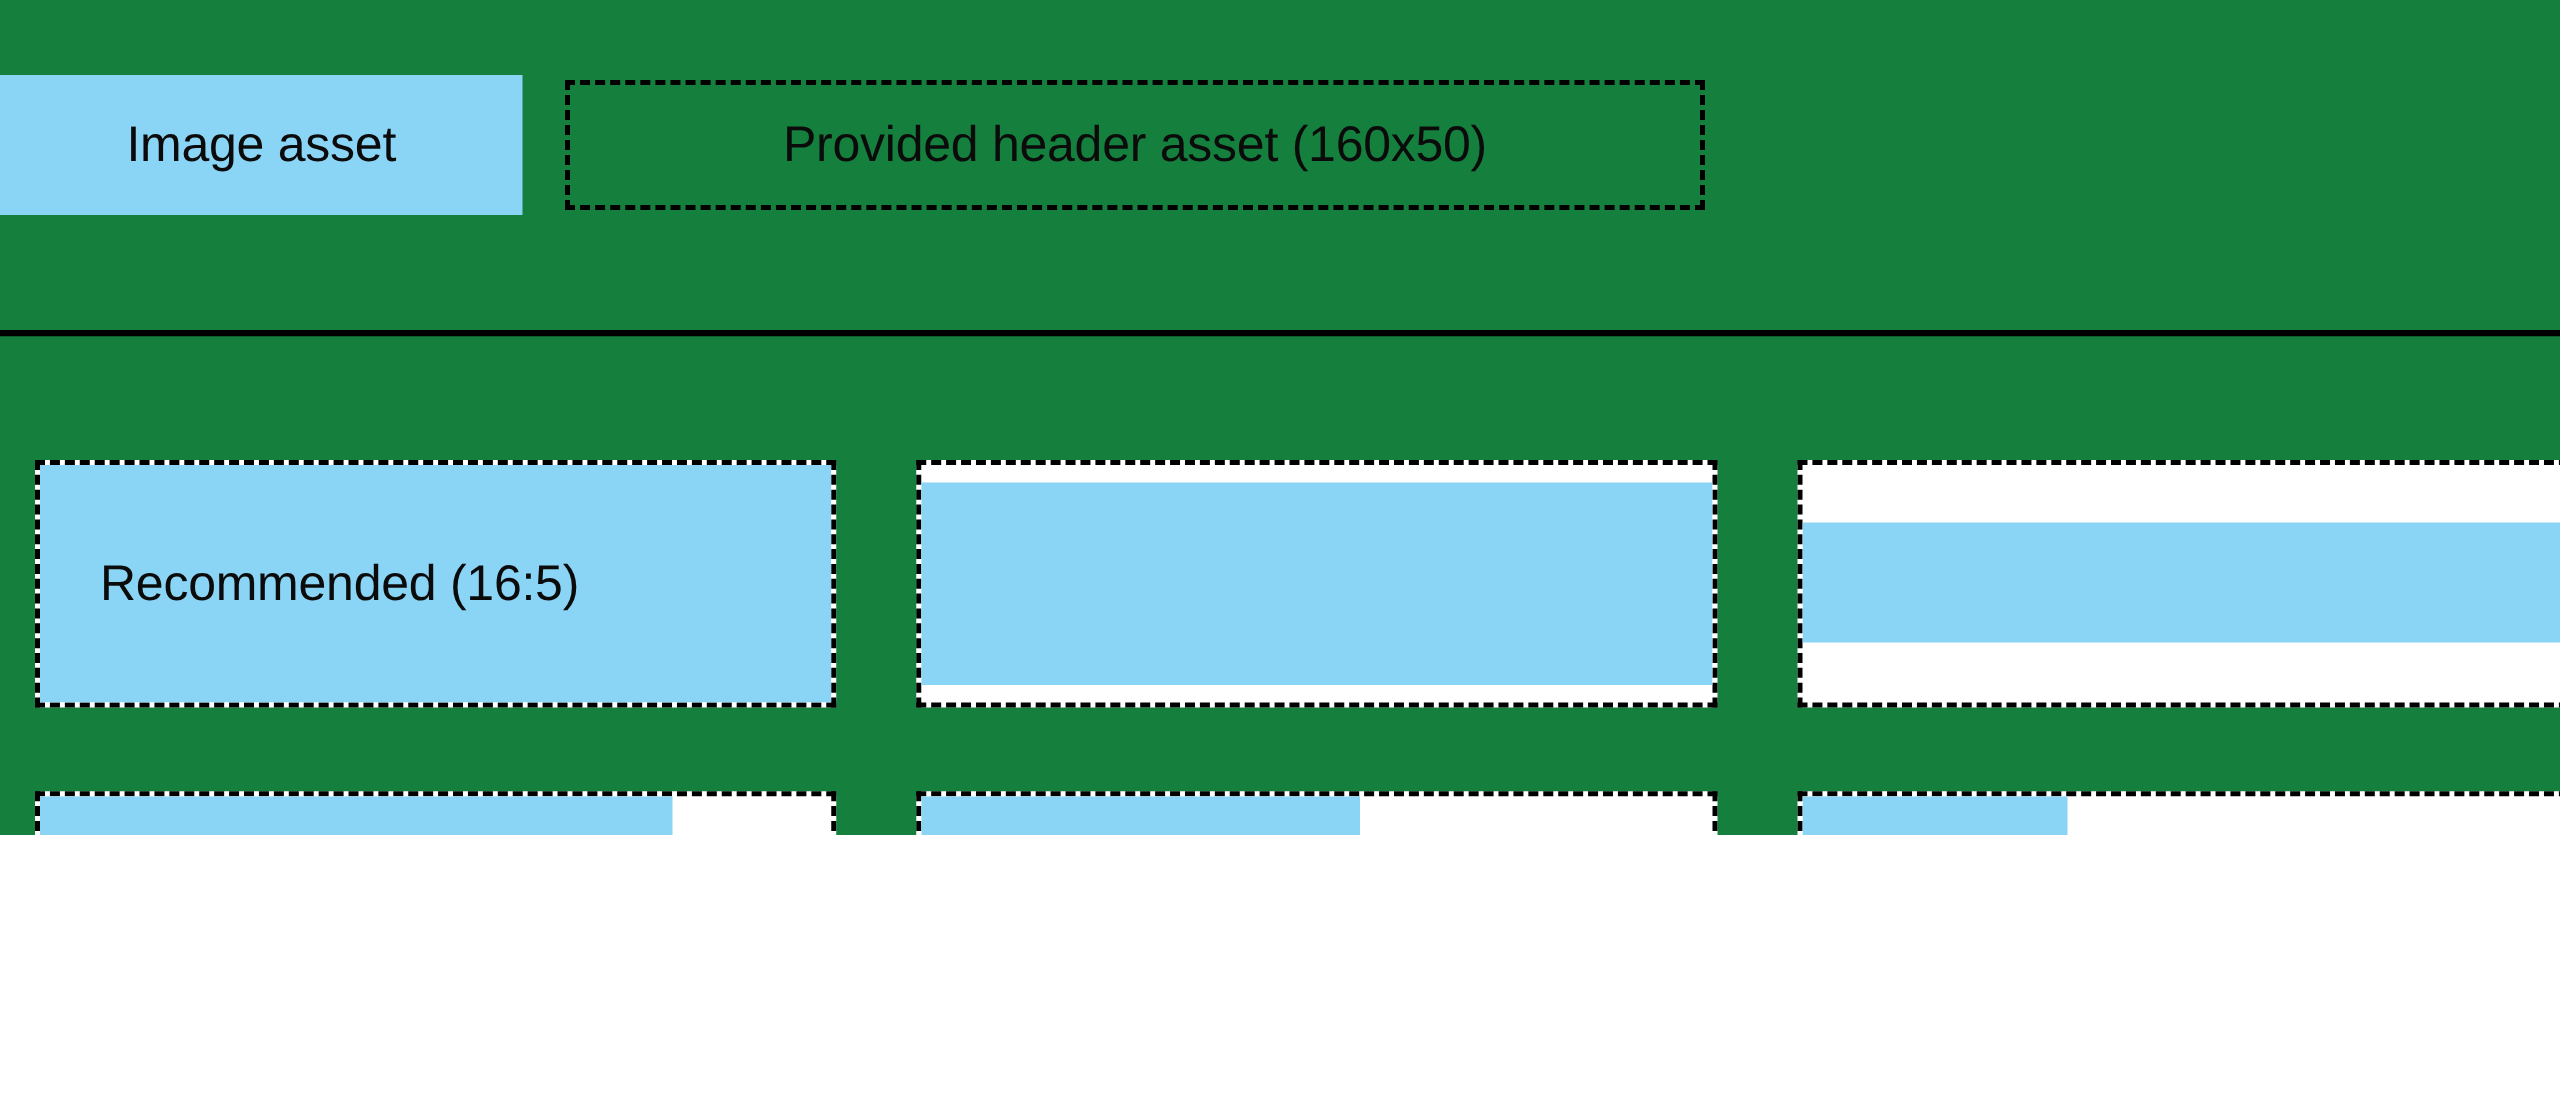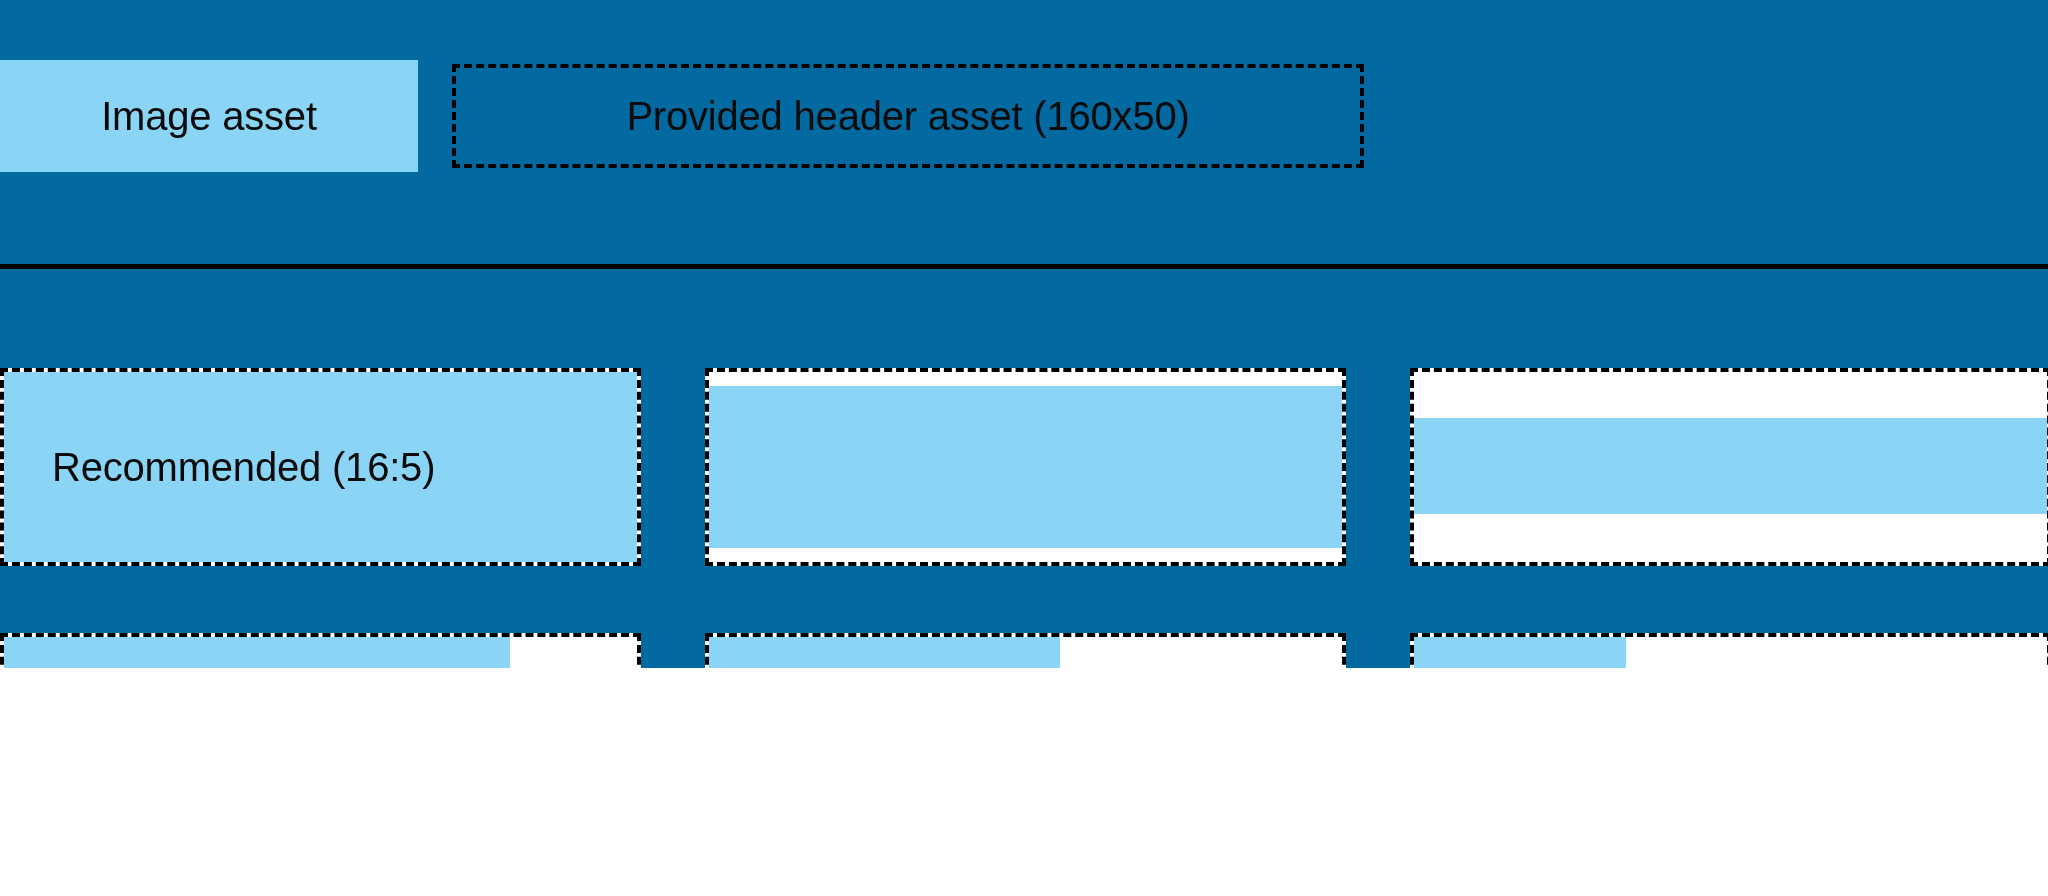--- a/index.html
+++ b/index.html
@@ -10,21 +10,21 @@
   }
   body {
     font-family: "Liberation Sans", sans-serif;
     -webkit-font-smoothing: antialiased;
   }
 
   .canvas {
     position: relative;
     width: 2048px;
     height: 668px;
-    background: #0369a1;
+    background: #15803d;
     overflow: hidden;
   }
 
   
   .header-row {
     position: absolute;
     left: 0;
     top: 60px;
     width: 2048px;
     height: 112px;
@@ -93,20 +93,21 @@
   .grid-row.row-width { top: 633px; }
 
   .sample-cell {
     position: absolute;
     top: 0;
     height: 198px;
     border: 4px dashed #000000;
     box-sizing: border-box;
     background: #ffffff;
     overflow: hidden;
+    margin-left: 28px;
   }
   .sample-cell.col-1 { left: 0px;    width: 641px; }
   .sample-cell.col-2 { left: 705px;  width: 641px; }
   .sample-cell.col-3 { left: 1410px; width: 641px; }
 
   
   .fill {
     position: absolute;
     background: var(--accent, #8ad4f5);
     left: 0;

